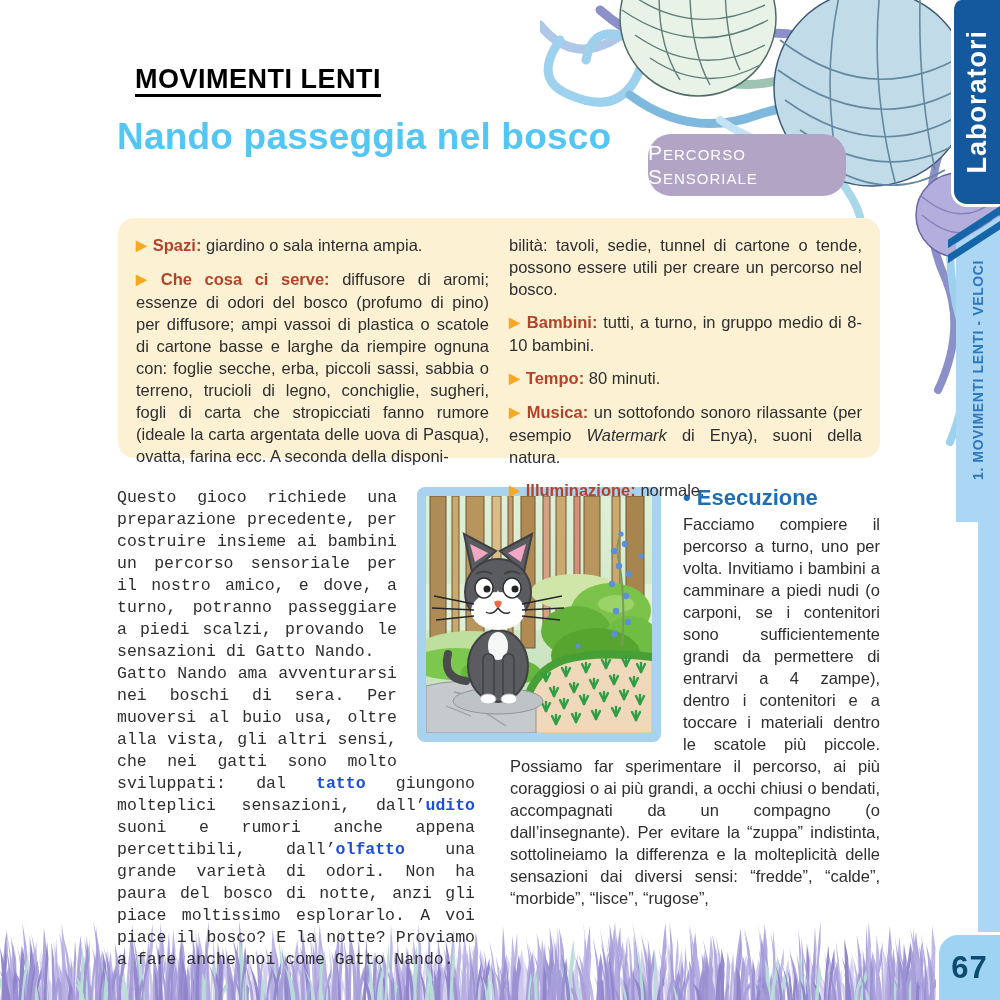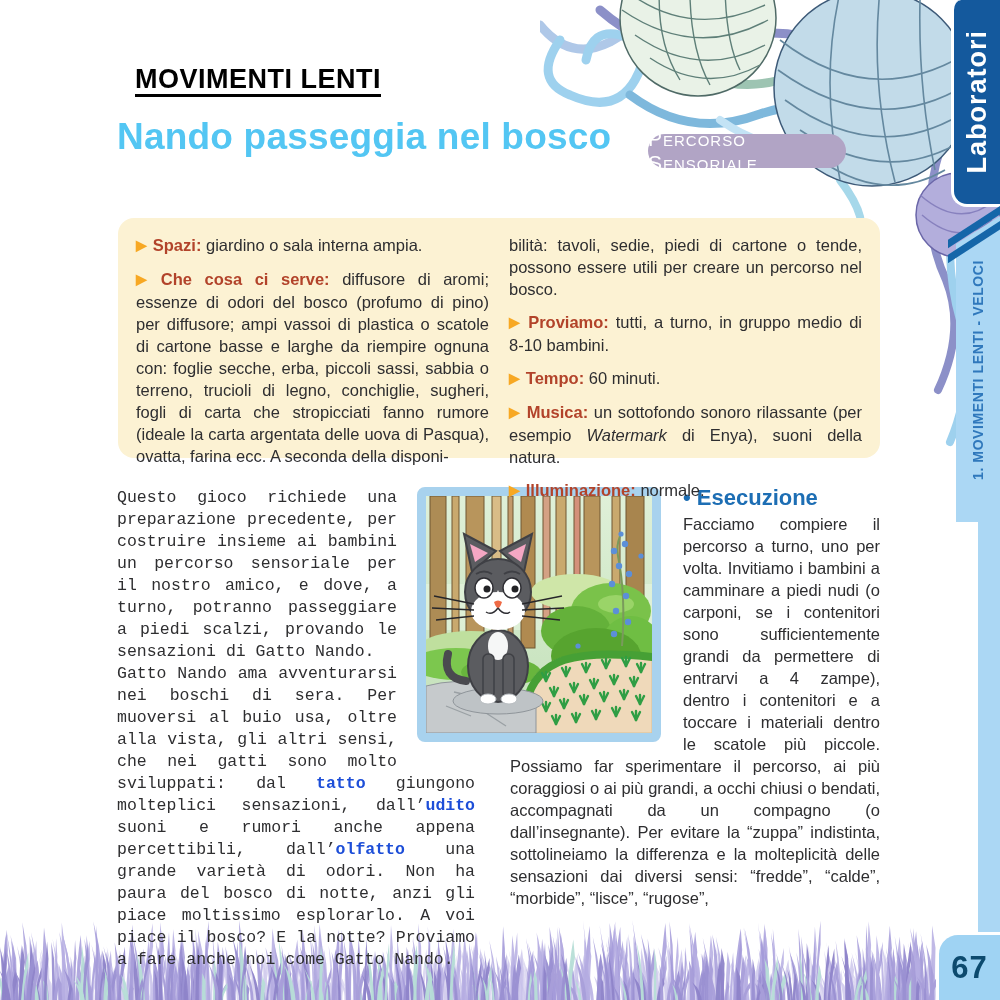--- a/index.html
+++ b/index.html
@@ -4,21 +4,21 @@
 <style>
   html,body{margin:0;padding:0;background:#fff;}
   .page{position:relative;width:1000px;height:1000px;background:#fff;overflow:hidden;
         font-family:"Liberation Sans",sans-serif;color:#2e2e30;}
   .abs{position:absolute;}
 
   
   .section-title{left:135px;top:64px;font-size:27px;font-weight:bold;letter-spacing:.5px;color:#000;
       text-decoration:underline;text-decoration-thickness:3px;text-underline-offset:6px;z-index:4;}
   .page-title{left:117px;top:116px;font-size:37px;font-weight:bold;color:#53c6f3;letter-spacing:.2px;z-index:4;}
-  .badge{left:648px;top:134px;width:198px;height:34px;background:#b1a4c5;border-radius:23px;
+  .badge{left:648px;top:134px;width:198px;height:62px;background:#b1a4c5;border-radius:23px;
       display:flex;align-items:center;justify-content:center;z-index:4;}
   .badge span{color:#fff;font-variant:small-caps;font-size:21px;letter-spacing:1px;}
 
   
   .infobox{left:118px;top:218px;width:762px;height:240px;background:#fcf2d3;border-radius:16px;
       box-sizing:border-box;padding:16px 18px 10px 18px;display:flex;gap:20px;z-index:3;}
   .infobox .col{flex:1;font-size:16.5px;line-height:22px;text-align:justify;}
   .infobox p{margin:0 0 11px 0;}
   .lbl{color:#b2432a;font-weight:bold;}
   .arrow::before{content:"▶";color:#f7a823;font-size:14px;margin-right:6px;position:relative;top:-1px;}
@@ -115,23 +115,23 @@
   <div class="abs badge">
     <span>Percorso Sensoriale</span>
   </div>
 
   <div class="abs infobox">
     <div class="col">
       <p><span class="lbl arrow">Spazi:</span> <span>giardino o sala interna ampia.</span></p>
       <p><span class="lbl arrow">Che cosa ci serve:</span> <span>diffusore di aromi; essenze di odori del bosco (profumo di pino) per diffusore; ampi vassoi di plastica o scatole di cartone basse e larghe da riempire ognuna con: foglie secche, erba, piccoli sassi, sabbia o terreno, trucioli di legno, conchiglie, sugheri, fogli di carta che stropicciati fanno rumore (ideale la carta argentata delle uova di Pasqua), ovatta, farina ecc. A seconda della disponi-</span></p>
     </div>
     <div class="col">
-      <p>bilità: tavoli, sedie, piedi di cartone o tende, possono essere utili per creare un percorso nel bosco.</p>
-      <p><span class="lbl arrow">Proviamo:</span> <span>tutti, a turno, in gruppo medio di 8-10 bambini.</span></p>
-      <p><span class="lbl arrow">Tempo:</span> <span>60 minuti.</span></p>
+      <p>bilità: tavoli, sedie, tunnel di cartone o tende, possono essere utili per creare un percorso nel bosco.</p>
+      <p><span class="lbl arrow">Bambini:</span> <span>tutti, a turno, in gruppo medio di 8-10 bambini.</span></p>
+      <p><span class="lbl arrow">Tempo:</span> <span>80 minuti.</span></p>
       <p><span class="lbl arrow">Musica:</span> <span>un sottofondo sonoro rilassante (per esempio </span><span class="it">Watermark</span><span> di Enya), suoni della natura.</span></p>
       <p><span class="lbl arrow">Illuminazione:</span> <span>normale.</span></p>
     </div>
   </div>
 
   <div class="abs bodytxt flow-left">
     <div class="spacer-r"></div>
     <p>Questo gioco richiede una preparazione precedente, per costruire insieme ai bambini un percorso sensoriale per il nostro amico, e dove, a turno, potranno passeggiare a piedi scalzi, provando le sensazioni di Gatto Nando.</p>
     <p><span>Gatto Nando ama avventurarsi nei boschi di sera. Per muoversi al buio usa, oltre alla vista, gli altri sensi, che nei gatti sono molto sviluppati: dal </span><span class="bd">tatto</span><span> giungono molteplici sensazioni, dall’</span><span class="bd">udito</span><span> suoni e rumori anche appena percettibili, dall’</span><span class="bd">olfatto</span><span> una grande varietà di odori. Non ha paura del bosco di notte, anzi gli piace moltissimo esplorarlo. A voi piace il bosco? E la notte? Proviamo a fare anche noi come Gatto Nando.</span></p>
   </div>

